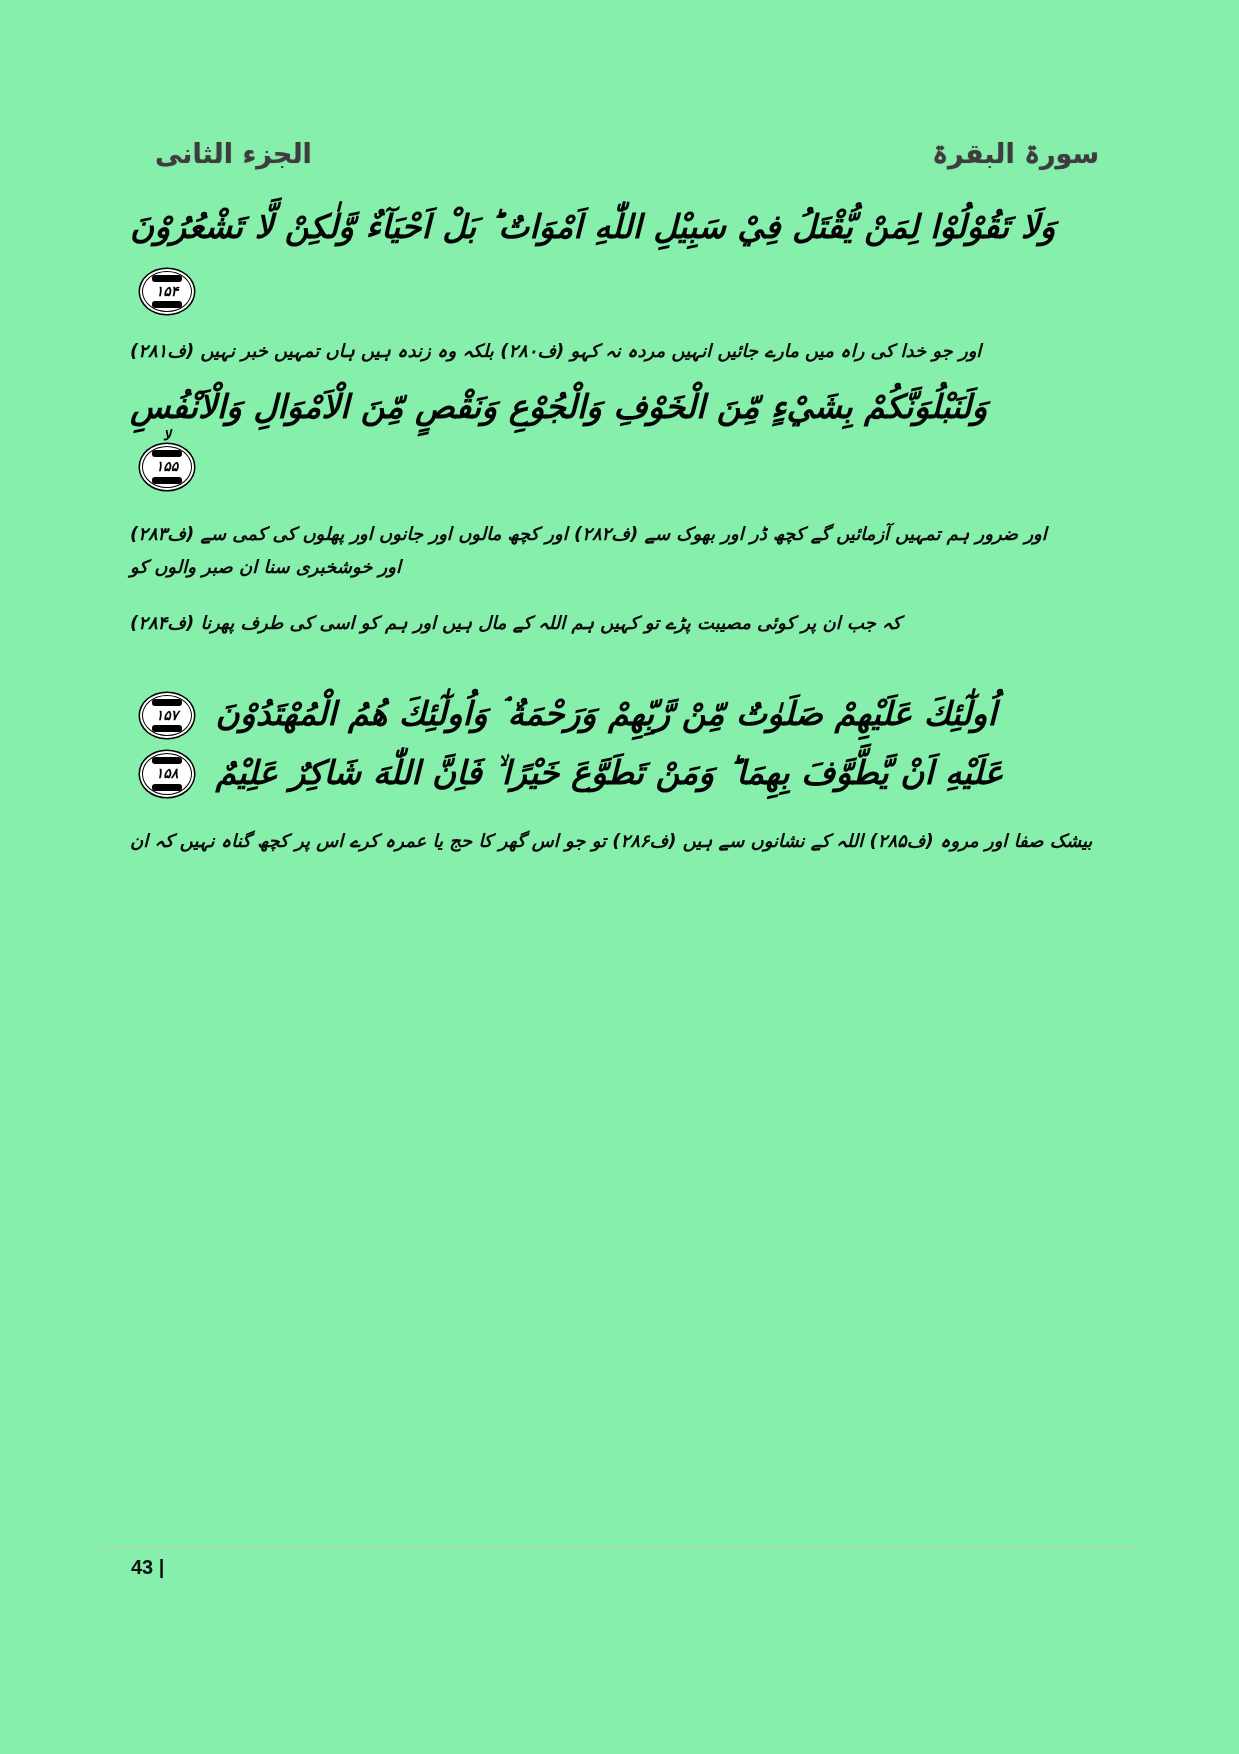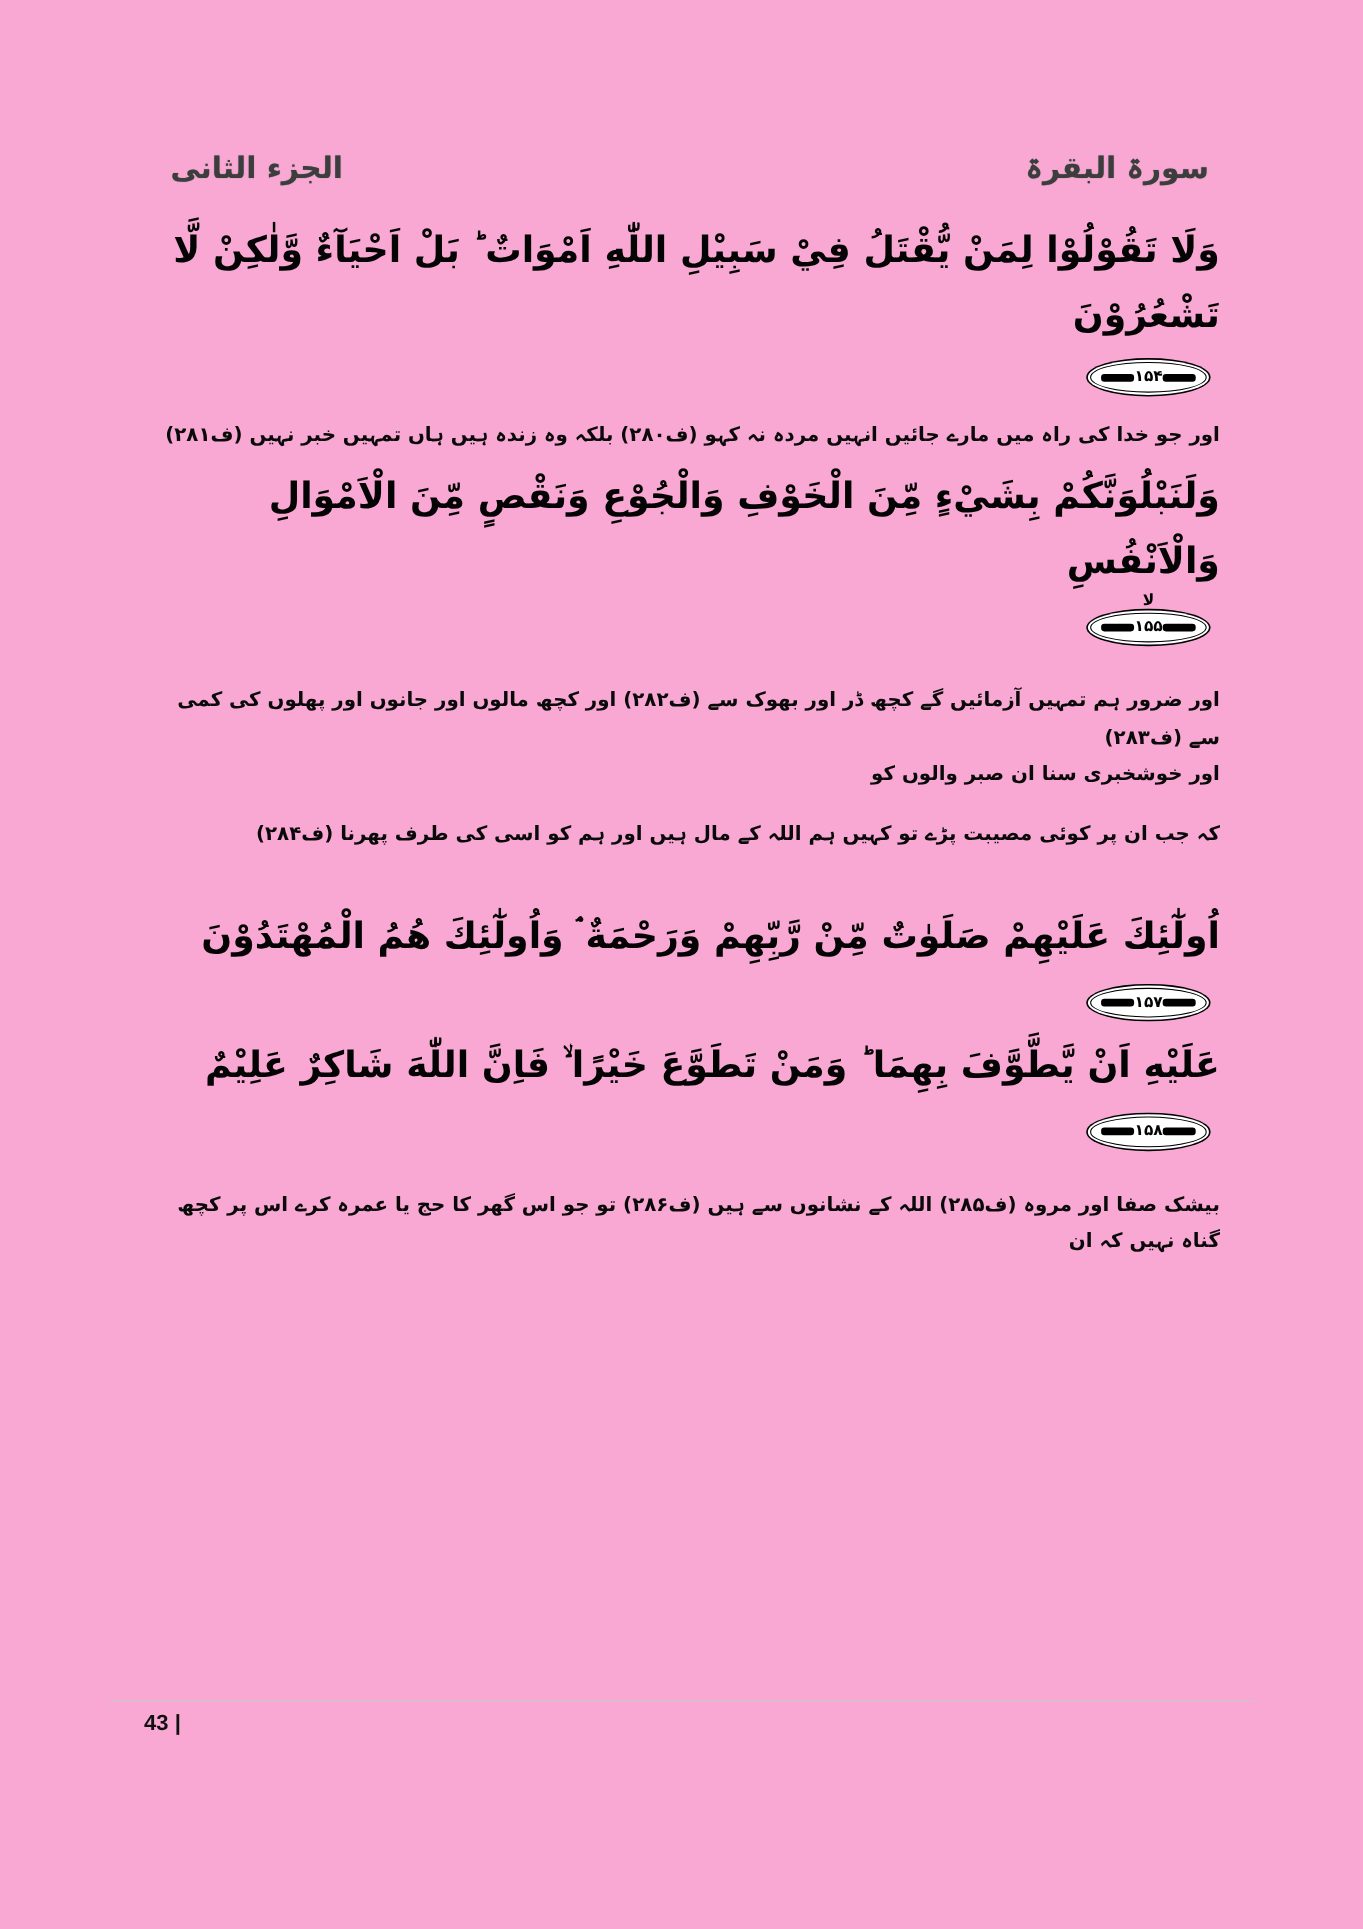--- a/index.html
+++ b/index.html
@@ -1,21 +1,21 @@
 <!DOCTYPE html>
 <html lang="ur" dir="rtl"><head>
 <meta charset="utf-8">
 <style>
   * { margin:0; padding:0; box-sizing:border-box; }
   html,body { background:#e9e9e9; }
   .page {
     position:relative;
     width:1239px; height:1754px;
     margin:0 auto;
-    background:#f9a8d4;
+    background:#86efac;
     color:#000000;
     font-family:"DejaVu Sans", sans-serif;
     overflow:hidden;
   }
   
   .header {
     position:absolute; top:118px; left:0; right:0;
     height:70px;
     direction:ltr;
     display:flex; justify-content:space-between;
@@ -23,37 +23,37 @@
     align-items:center;
   }
   .callig {
     font-size:27px; font-weight:bold; color:#3d3d3d;
     letter-spacing:1px;
     text-shadow:0 0 1px #7a7a7a;
   }
   
   .content {
     position:absolute; top:188px; left:130px; right:130px;
-    direction:rtl; text-align:right;
+    direction:rtl; text-align:left;font-style:italic;
   }
   .ayah {
     font-size:33px; font-weight:700; line-height:1.78;
     color:#040404;
   }
   .urdu {
     font-size:18px; font-weight:700; line-height:1.85;
     color:#0a0a0a;
   }
   .mt-sm { margin-top:10px; }
   .mt-md { margin-top:22px; }
   .mt-lg { margin-top:46px; }
   .mt-xl { margin-top:54px; }
   
   .vmark {
-    display:inline-flex; flex-direction:row;
+    display:inline-flex; flex-direction:column;
     align-items:center; justify-content:center;
     vertical-align:middle;
     border:1.5px solid #000; border-radius:50%;
     padding:3px 9px; margin:0 12px;
     position:relative; background:#fff;
     box-shadow:0 0 0 2px #fff, 0 0 0 3.5px #000;
   }
   .vmark .bar { width:30px; height:7px; background:#000; border-radius:3px; }
   .vmark .num { font-size:14px; font-weight:bold; line-height:1.25; padding:1px 0; }
   .vmark .sign {

